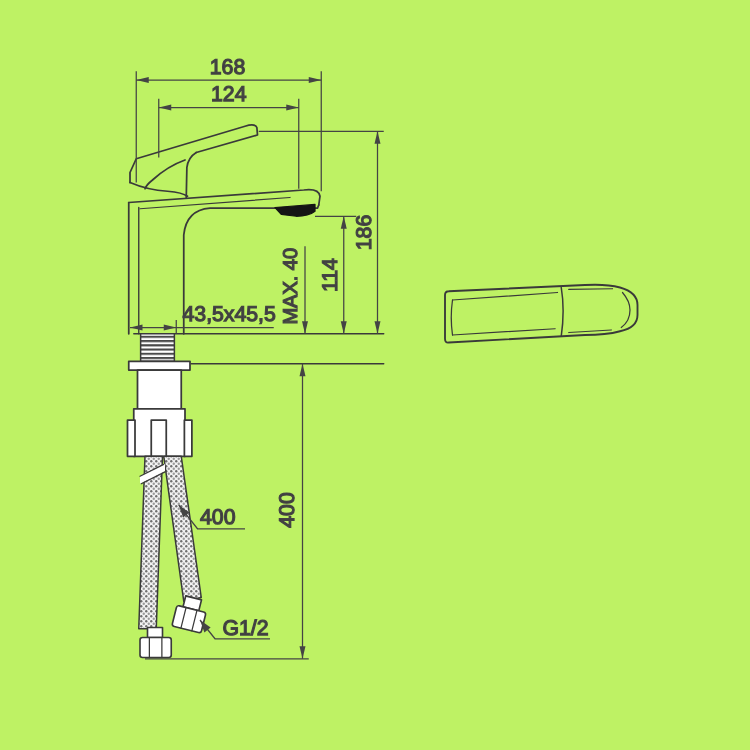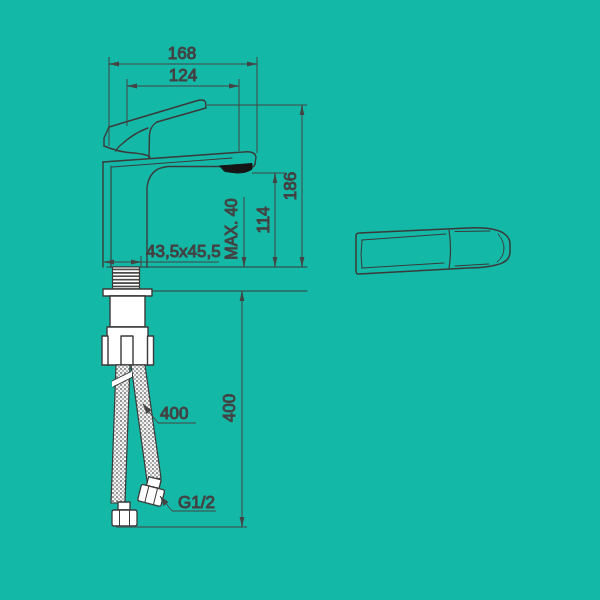--- a/index.html
+++ b/index.html
@@ -1,19 +1,19 @@
 <!DOCTYPE html>
 <html><head>
 <meta charset="utf-8">
 <style>
   html,body{margin:0;padding:0;background:#ffffff;}
   .canvas{
     position:relative;
     width:600px;height:600px;
-    background:#14b8a6;
+    background:#bef264;
     font-family:"Liberation Sans", sans-serif;
     overflow:hidden;
     text-align:right;
   }
   svg text{
     font-family:"Liberation Sans", sans-serif;
     fill:#3c3c3c;
   }
   .dim-txt{font-size:17px;}
   .dim-txt-sm{font-size:16px;}

